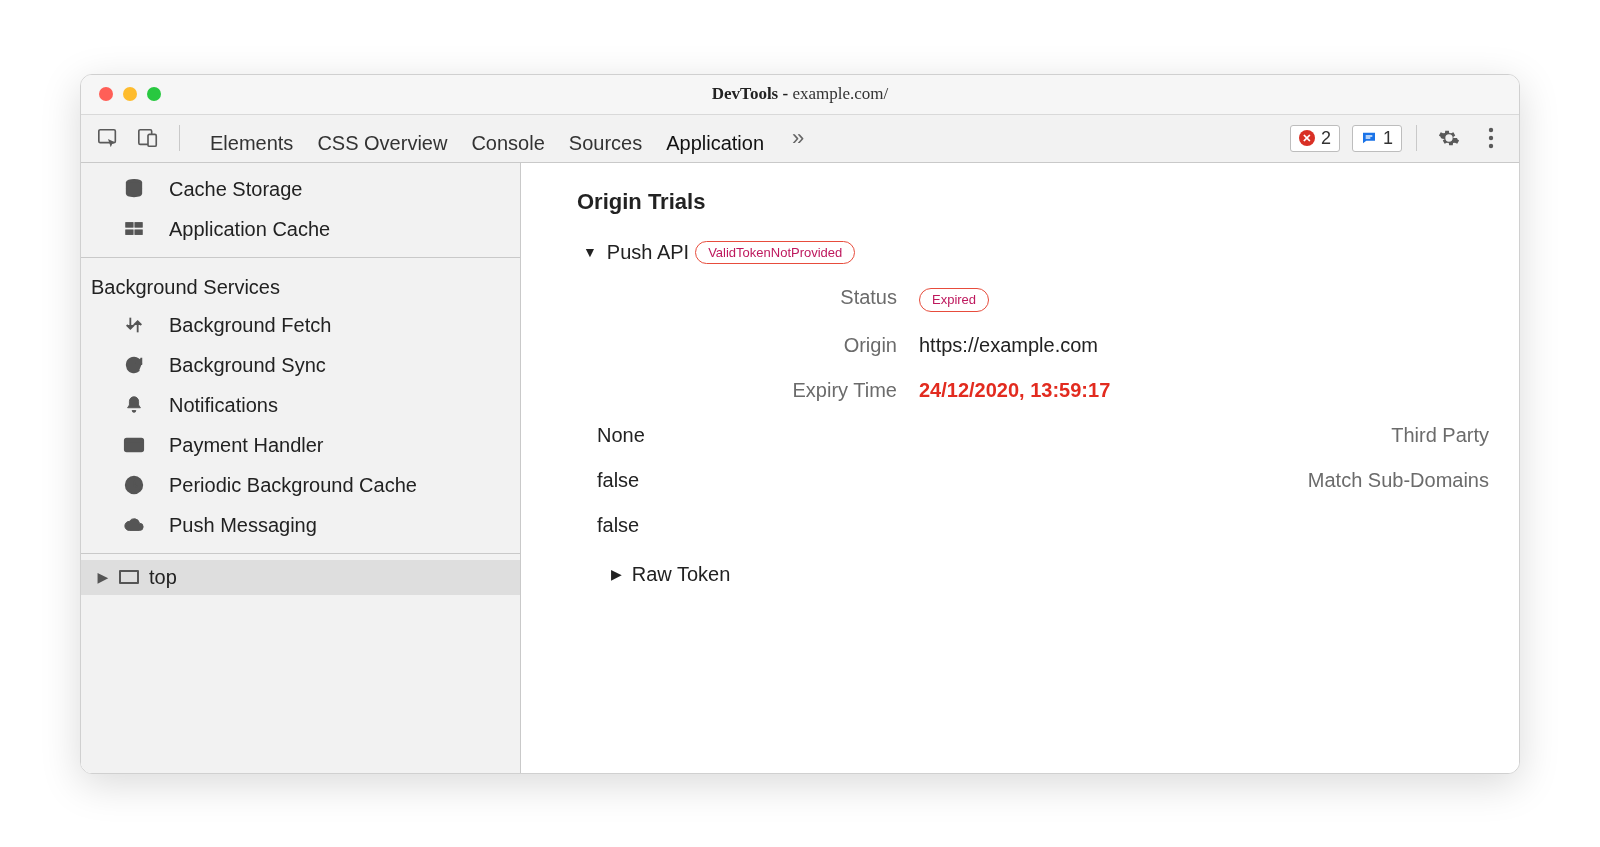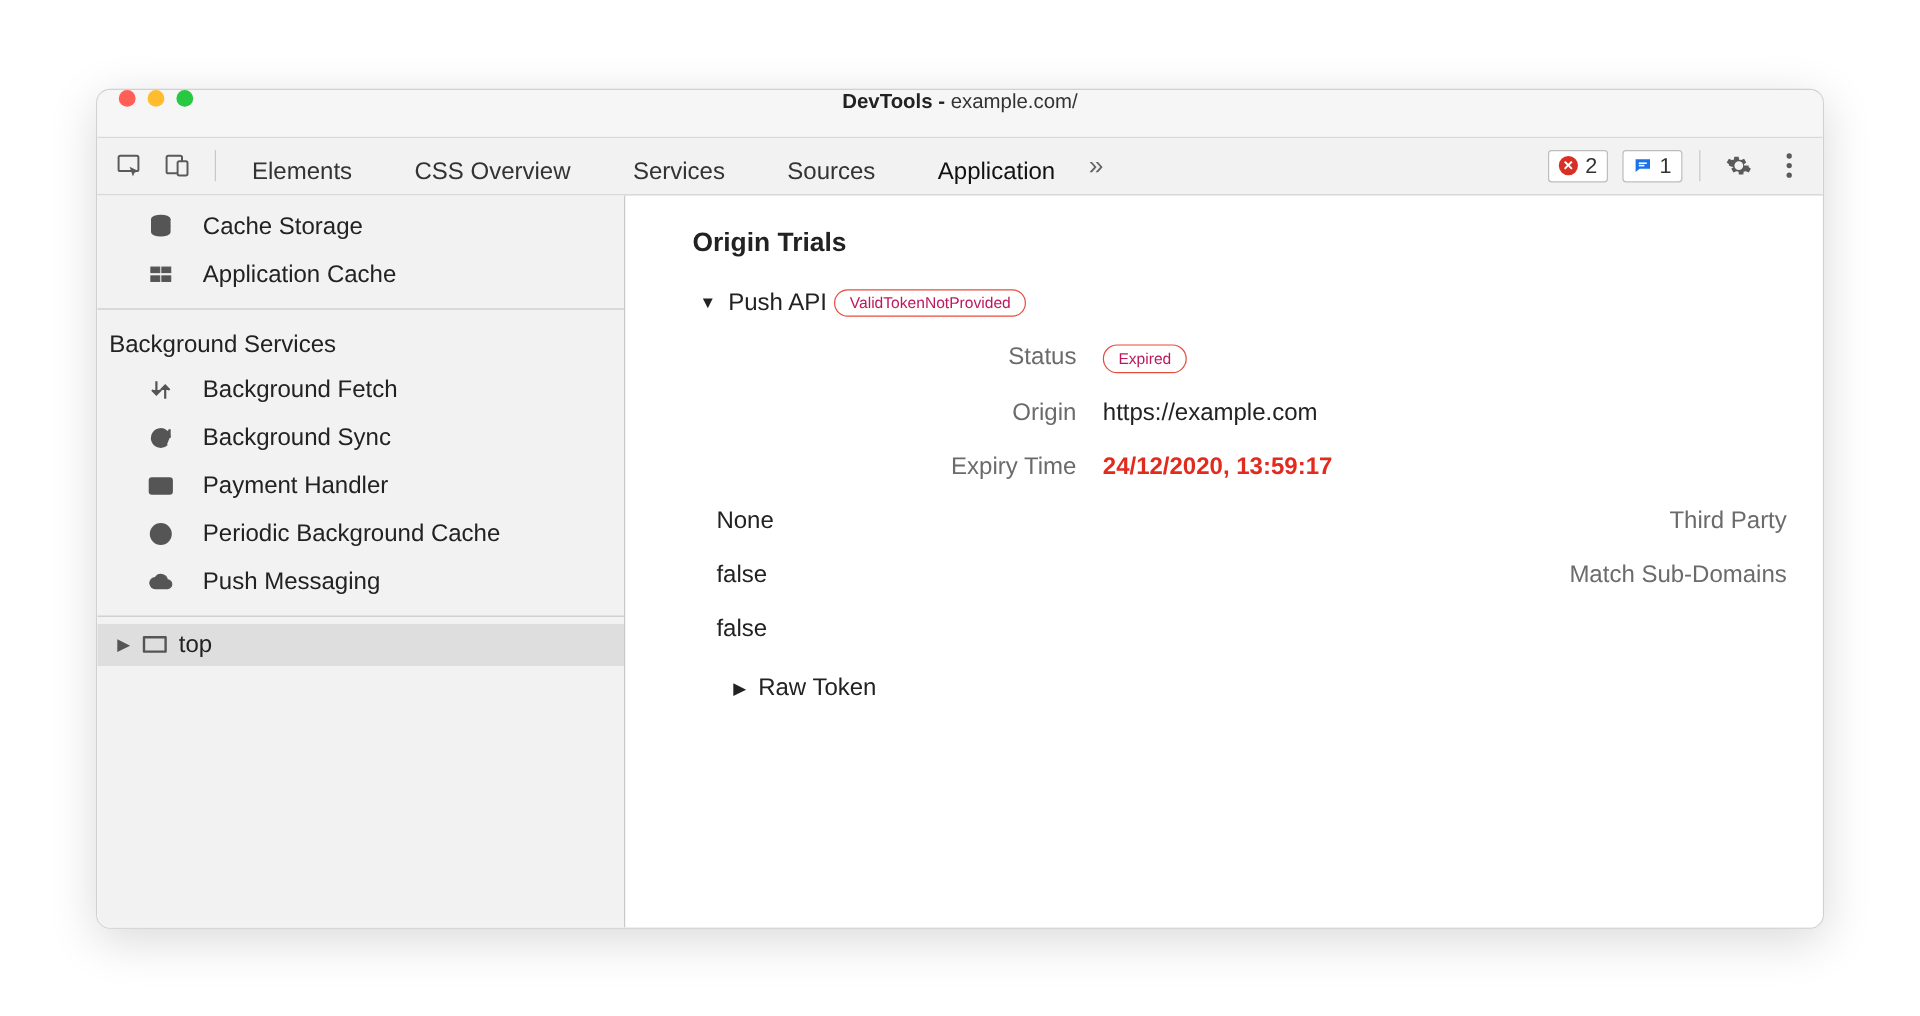--- a/index.html
+++ b/index.html
@@ -19,21 +19,23 @@
     display: flex;
     flex-direction: column;
     background: #fff;
   }
   
   .titlebar {
     height: 40px;
     background: #f6f6f6;
     border-bottom: 1px solid #d9d9d9;
     display: flex;
+    align-items: center;
     position: relative;
+    font-family: Liberation Serif, serif;
   }
   .traffic-lights {
     display: flex; gap: 10px; margin-left: 18px;
   }
   .traffic-lights .dot {
     width: 14px; height: 14px; border-radius: 50%;
   }
   .dot.red { background: #ff5f57; }
   .dot.yellow { background: #febc2e; }
   .dot.green { background: #28c840; }
@@ -61,21 +63,21 @@
   .toolbar .iconbtn {
     width: 34px; height: 34px;
     display: flex; align-items: center; justify-content: center;
     border-radius: 3px;
   }
   .toolbar .iconbtn svg { stroke: #5a5a5a; }
   .toolbar .sep {
     width: 1px; height: 26px; background: #c9c9c9; margin: 0 8px;
   }
   .toolbar .tabs {
-    display: flex; gap: 48px; margin-left: 14px; align-items: center;
+    display: flex; gap: 20px; margin-left: 14px; align-items: center;
     font-size: 20px; color: #333; margin-top: 12px;
   }
   .toolbar .tab {
     padding: 12px 2px 10px;
     border-bottom: 3px solid transparent;
     cursor: default;
     white-space: nowrap;
   }
   .toolbar .tab.active {
     border-bottom-color: #1a73e8;
@@ -216,21 +218,21 @@
     <div class="iconbtn">
       <svg width="22" height="22" viewBox="0 0 24 24" fill="none" stroke-width="1.8">
         <rect x="2" y="3" width="14" height="16" rx="1.5"></rect>
         <rect x="12" y="8" width="9" height="13" rx="1.5" fill="#f2f2f2"></rect>
       </svg>
     </div>
     <div class="sep"></div>
     <div class="tabs">
       <div class="tab">Elements</div>
       <div class="tab">CSS Overview</div>
-      <div class="tab">Services</div>
+      <div class="tab">Console</div>
       <div class="tab">Sources</div>
       <div class="tab active">Application</div>
     </div>
     <div class="more">»</div>
     <div class="spacer"></div>
     <div class="chip">
       <span class="circle-icon err">✕</span>
       <span>2</span>
     </div>
     <div class="chip">
@@ -301,20 +303,28 @@
           <span class="ic">
             <svg width="22" height="22" viewBox="0 0 24 24" fill="none" stroke-width="2">
                 <path d="M20 12a8 8 0 10-2.3 5.6"></path>
                 <path d="M20 4v6h-6"></path>
               </svg>
           </span>
           <span>Background Sync</span>
         </div>
         <div class="item">
           <span class="ic">
+            <svg width="22" height="22" viewBox="0 0 24 24">
+                <path d="M12 3a5 5 0 00-5 5v4l-2 3h14l-2-3V8a5 5 0 00-5-5zm-2 15a2 2 0 004 0z"></path>
+              </svg>
+          </span>
+          <span>Notifications</span>
+        </div>
+        <div class="item">
+          <span class="ic">
             <svg width="22" height="22" viewBox="0 0 24 24" fill="none" stroke-width="2">
                 <rect x="2" y="5" width="20" height="14" rx="2"></rect>
                 <line x1="2" y1="10" x2="22" y2="10"></line>
               </svg>
           </span>
           <span>Payment Handler</span>
         </div>
         <div class="item">
           <span class="ic">
             <svg width="22" height="22" viewBox="0 0 24 24" fill="none" stroke-width="2">

